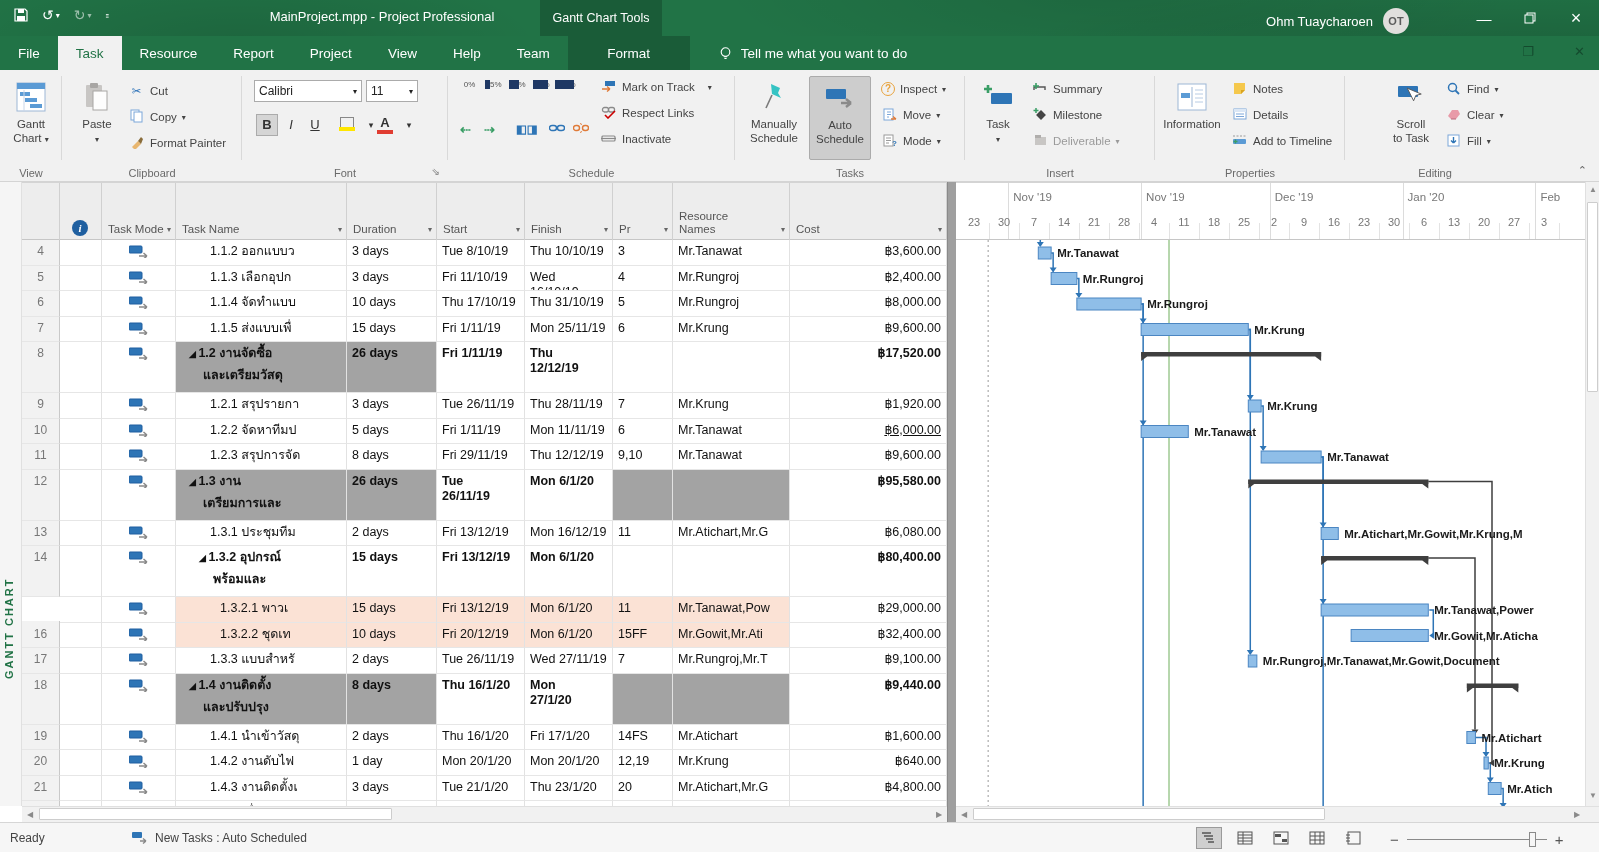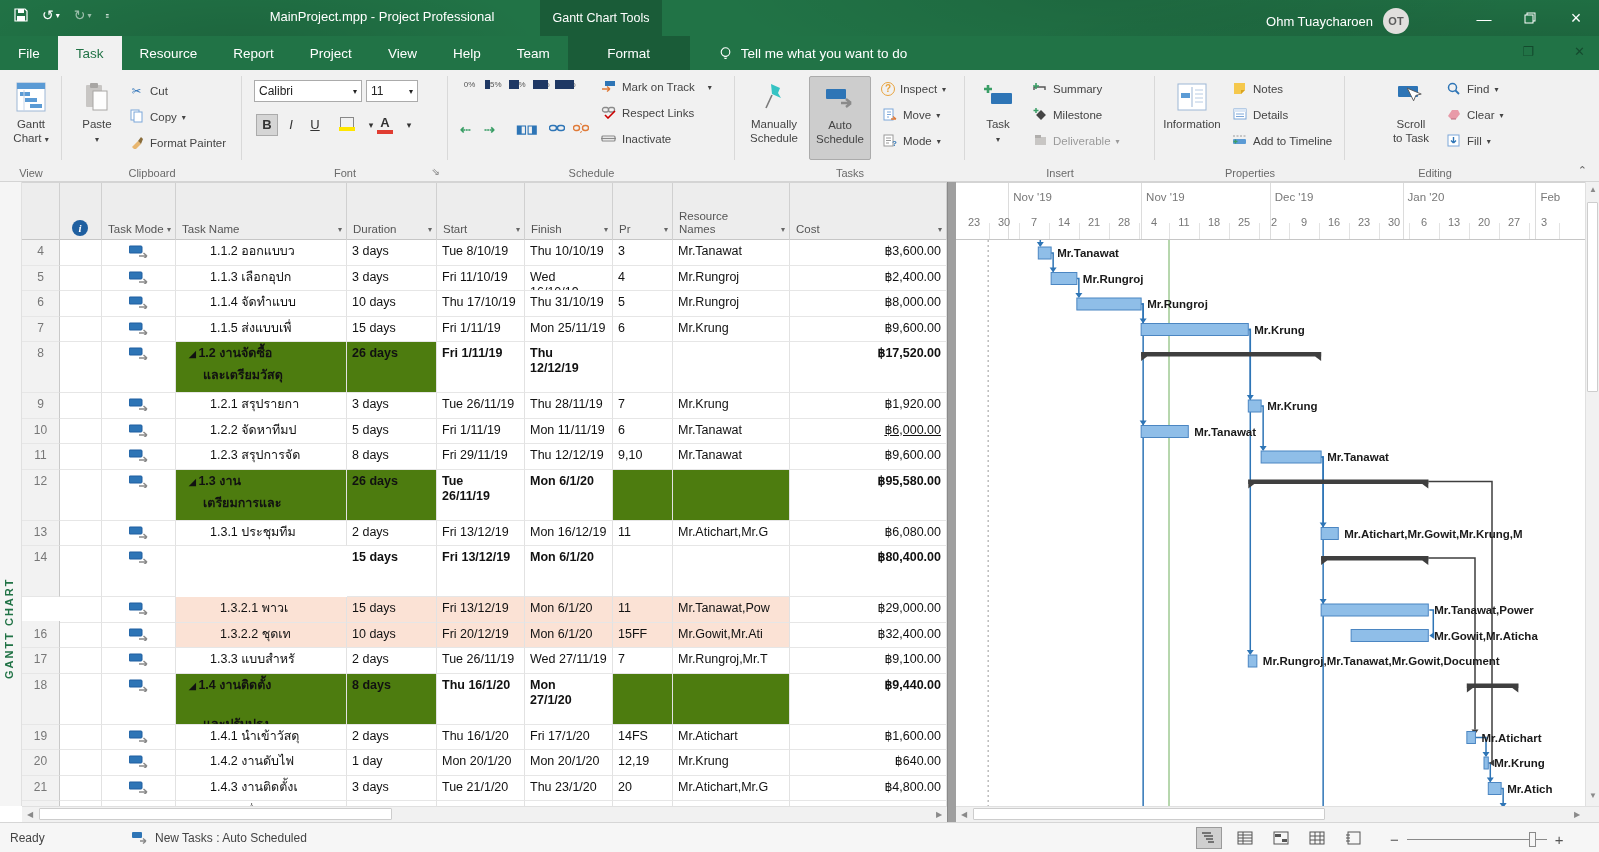--- a/index.html
+++ b/index.html
@@ -59,21 +59,21 @@
 .thead { position:absolute; left:22px; top:182px; width:925px; height:58px; background:#ededed; border-bottom:1px solid #c6c6c6; border-top:1px solid #d4d4d4; }
 .th { position:absolute; top:0; height:57px; border-right:1px solid #d0d0d0; color:#555; font-size:11.5px; }
 .th .tlab { position:absolute; left:6px; bottom:4px; line-height:13px; }
 .th .farr { position:absolute; right:4px; bottom:6px; font-size:8px; color:#666; }
 .tbody { position:absolute; left:22px; top:240px; width:925px; height:566px; overflow:hidden; background:#fff; }
 .trow { position:absolute; left:0; width:925px; }
 .td { position:absolute; top:0; bottom:0; border-right:1px solid #e2e2e2; border-bottom:1px solid #e6e6e6; font-size:12.5px; color:#111; padding:4px 5px 0 5px; overflow:hidden; white-space:pre-line; line-height:15px; }
 .td.num { background:#f2f2f2; color:#777; text-align:center; border-right:1px solid #c9c9c9; font-size:12px; }
 .td.right { text-align:right; }
 .td.bold { font-weight:bold; }
-.hl-blue { background:#4d7c0f; }
+.hl-blue { background:#a3a3a3; }
 .hl-peach { background:#fbe2d5; }
 .modei { margin:1px auto 0; width:20px; height:13px; position:relative; }
 
 
 .splitter { position:absolute; left:947px; top:182px; width:9px; height:640px; background:#9f9f9f; border-left:1px solid #8a8a8a; }
 .ghead { position:absolute; left:956px; top:182px; width:629px; height:58px; background:#fff; border-bottom:1px solid #c6c6c6; border-top:1px solid #d4d4d4; overflow:hidden; }
 .ghead .mon { position:absolute; top:8px; font-size:11.5px; color:#777; white-space:nowrap; }
 .ghead .msep { position:absolute; top:0; bottom:0; width:1px; background:#dcdcdc; }
 .ghead .day { position:absolute; top:33px; width:30px; margin-left:-15px; text-align:center; font-size:11px; color:#777; }
 .ghead .dsep { position:absolute; top:40px; bottom:0; width:1px; background:#e3e3e3; }
@@ -659,20 +659,21 @@
         <div class="td " style="left: 651px; width: 117px;">Mr.Atichart,Mr.G</div>
         <div class="td right" style="left: 768px; width: 157px;">฿6,080.00</div>
       </div>
       <div class="trow" style="top: 306px; height: 51px;">
         <div class="td num" style="left: 0px; width: 38px;">14</div>
         <div class="td " style="left: 38px; width: 42px;"></div>
         <div class="td " style="left: 80px; width: 74px;"><div class="modei"><svg width="20" height="13" viewBox="0 0 20 13">
               <rect x="0" y="1" width="13" height="7" rx="1" fill="#2e75b6" stroke="#1f5fa0"></rect>
               <path d="M10 11h8M18 11l-3.5-3M18 11l-3.5 3" stroke="#8a8a8a" stroke-width="1.5" fill="none"></path>
             </svg></div></div>
+        <div class="td  bold" style="left: 154px; width: 171px;"><div style="padding-left:18px; white-space:nowrap;"><span style="font-size:9px;">◢ </span>1.3.2 อุปกรณ์</div><div style="padding-left:32px; margin-top:6px; white-space:nowrap;">พร้อมและ</div></div>
         <div class="td  bold" style="left: 325px; width: 90px;">15 days</div>
         <div class="td  bold" style="left: 415px; width: 88px;">Fri 13/12/19</div>
         <div class="td  bold" style="left: 503px; width: 88px;">Mon 6/1/20</div>
         <div class="td  bold" style="left: 591px; width: 60px;"></div>
         <div class="td  bold" style="left: 651px; width: 117px;"></div>
         <div class="td right bold" style="left: 768px; width: 157px;">฿80,400.00</div>
       </div>
       <div class="trow" style="top: 357px; height: 25.5px;">
         <div class="td num" style="left: 0px; width: 38px; margin-top: 24px;">15</div>
         <div class="td " style="left: 38px; width: 42px;"></div>
@@ -718,21 +719,21 @@
         <div class="td " style="left: 651px; width: 117px;">Mr.Rungroj,Mr.T</div>
         <div class="td right" style="left: 768px; width: 157px;">฿9,100.00</div>
       </div>
       <div class="trow" style="top: 433.5px; height: 51px;">
         <div class="td num" style="left: 0px; width: 38px;">18</div>
         <div class="td " style="left: 38px; width: 42px;"></div>
         <div class="td " style="left: 80px; width: 74px;"><div class="modei"><svg width="20" height="13" viewBox="0 0 20 13">
               <rect x="0" y="1" width="13" height="7" rx="1" fill="#2e75b6" stroke="#1f5fa0"></rect>
               <path d="M10 11h8M18 11l-3.5-3M18 11l-3.5 3" stroke="#8a8a8a" stroke-width="1.5" fill="none"></path>
             </svg></div></div>
-        <div class="td  bold hl-blue" style="left: 154px; width: 171px;"><div style="padding-left:8px; white-space:nowrap;"><span style="font-size:9px;">◢ </span>1.4 งานติดตั้ง</div><div style="padding-left:22px; margin-top:23px; white-space:nowrap;">และปรับปรุง</div></div>
+        <div class="td  bold hl-blue" style="left: 154px; width: 171px;"><div style="padding-left:8px; white-space:nowrap;"><span style="font-size:9px;">◢ </span>1.4 งานติดตั้ง</div><div style="padding-left:22px; margin-top:6px; white-space:nowrap;">และปรับปรุง</div></div>
         <div class="td  bold hl-blue" style="left: 325px; width: 90px;">8 days</div>
         <div class="td  bold" style="left: 415px; width: 88px;">Thu 16/1/20</div>
         <div class="td  bold" style="left: 503px; width: 88px;">Mon
 27/1/20</div>
         <div class="td  bold hl-blue" style="left: 591px; width: 60px;"></div>
         <div class="td  bold hl-blue" style="left: 651px; width: 117px;"></div>
         <div class="td right bold" style="left: 768px; width: 157px;">฿9,440.00</div>
       </div>
       <div class="trow" style="top: 484.5px; height: 25.5px;">
         <div class="td num" style="left: 0px; width: 38px;">19</div>

